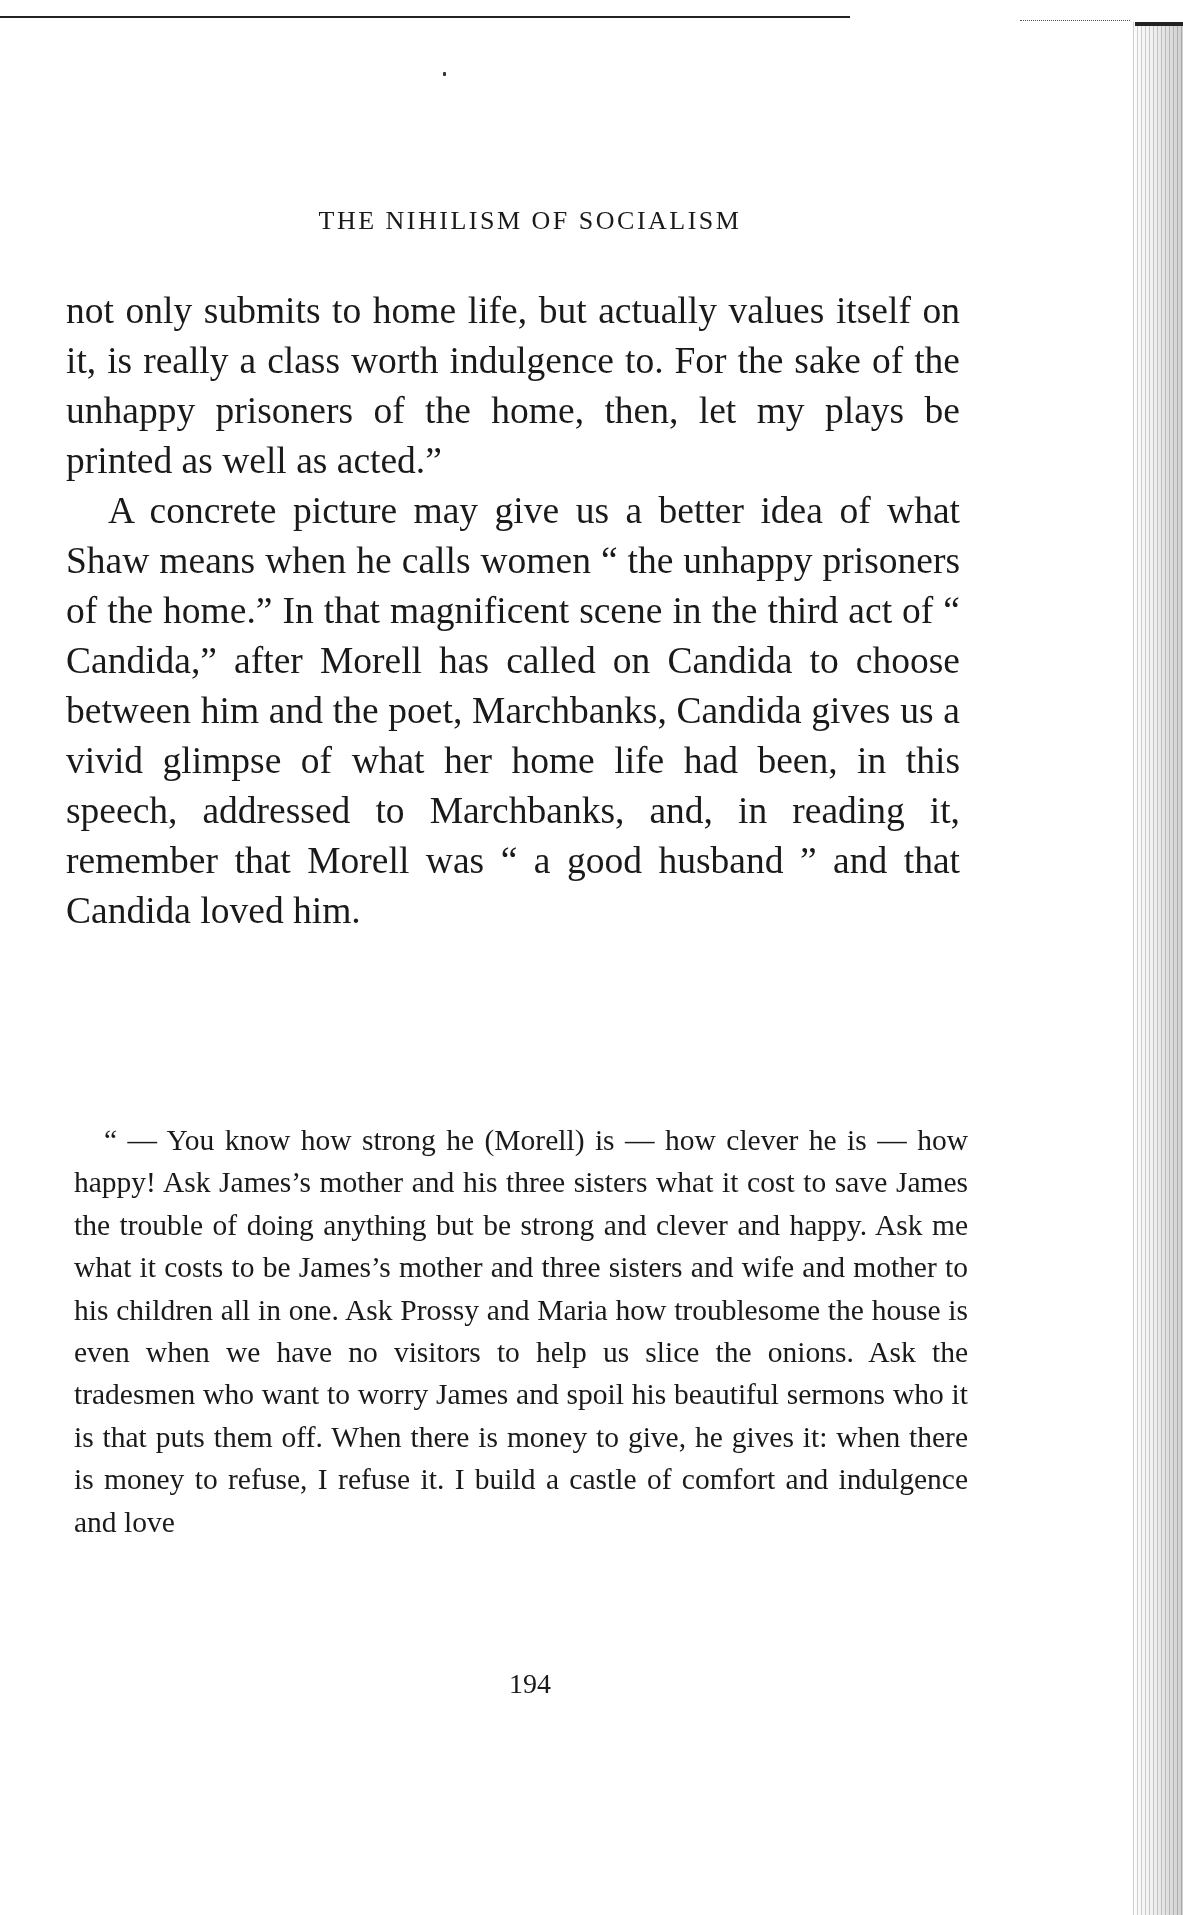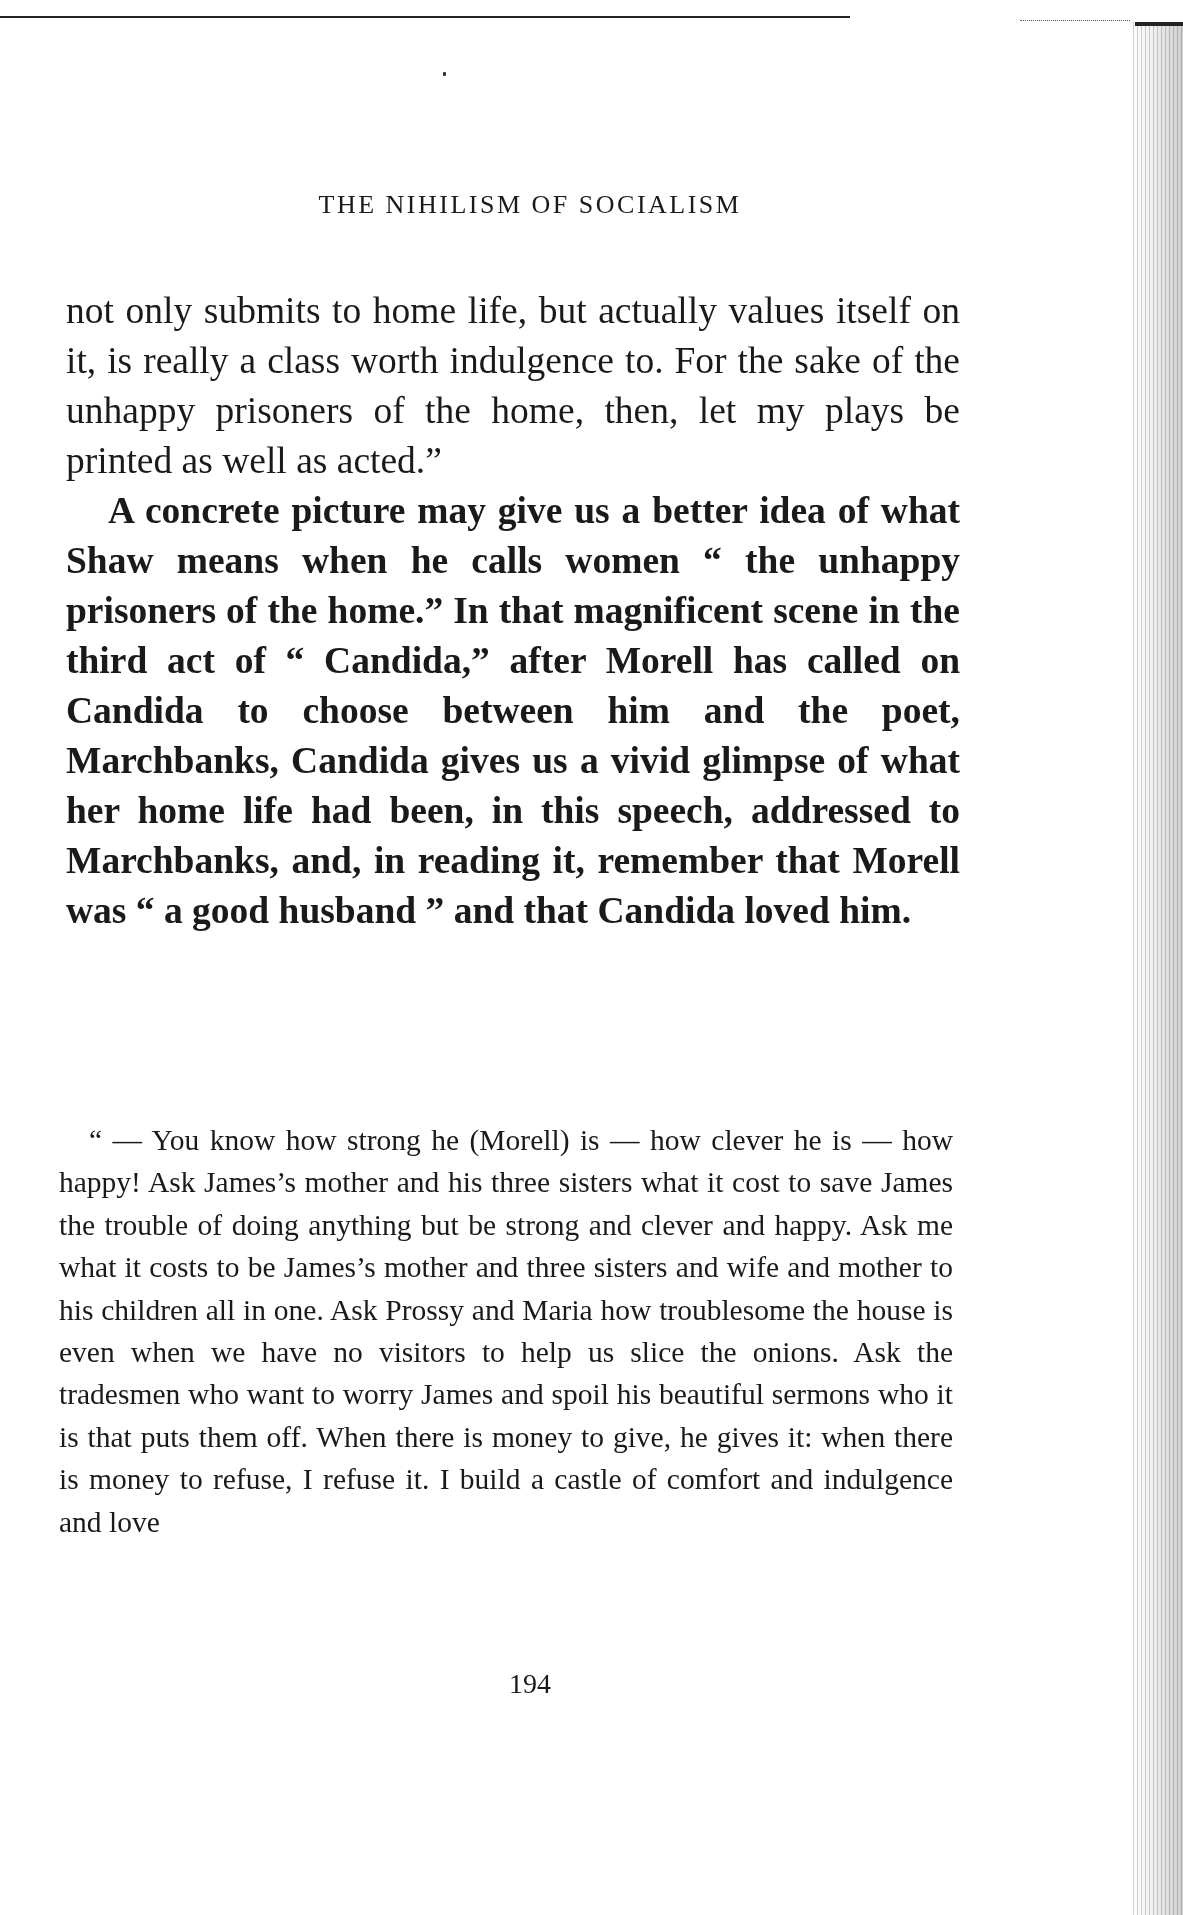--- a/index.html
+++ b/index.html
@@ -8,27 +8,27 @@
   .top-rule { position:absolute; left:0; top:16px; width:850px; height:0;
               border-top:2px solid #222; }
   .top-rule-right { position:absolute; left:1020px; top:20px; width:110px; height:0;
               border-top:1px dotted #555; }
   .spine { position:absolute; left:1130px; top:22px; width:53px; height:1893px;
            background:
              repeating-linear-gradient(90deg, rgba(0,0,0,0.0) 0 3px, rgba(0,0,0,0.18) 3px 4px),
              linear-gradient(90deg, #ffffff 0%, #f2f2f2 40%, #cfcfcf 100%); }
   .spine-top { position:absolute; left:1135px; top:22px; width:48px; height:4px; background:#222; }
   .dot { position:absolute; left:443px; top:72px; width:3px; height:4px; background:#333; border-radius:1px; }
-  .running-head { position:absolute; left:0; width:1060px; top:190px; text-align:center;
+  .running-head { position:absolute; left:0; width:1060px; top:206px; text-align:center;
                   font-size:26px; letter-spacing:2.5px; }
   .body-text { position:absolute; left:66px; top:286px; width:894px;
                font-size:37.5px; line-height:50px; text-align:justify; }
   .body-text p { margin:0; }
-  .indent { text-indent:42px;font-weight:bold; }
-  .quote { position:absolute; left:59px; top:1119px; width:894px;
+  .indent { text-indent:42px; }
+  .quote { position:absolute; left:74px; top:1119px; width:894px;
            font-size:29.5px; line-height:42.4px; text-align:justify; }
   .quote p { margin:0; text-indent:30px; }
   .folio { position:absolute; left:0; width:1060px; top:1668px; text-align:center; font-size:28px; }
 </style>
 </head>
 <body>
 
 <div class="top-rule"></div>
 <div class="top-rule-right"></div>
 <div class="spine"></div>

